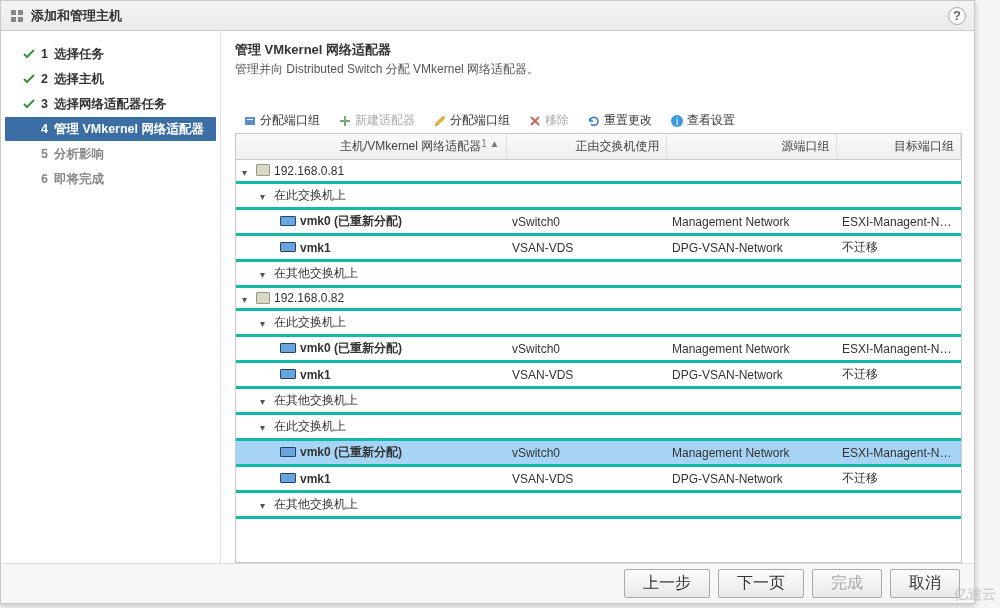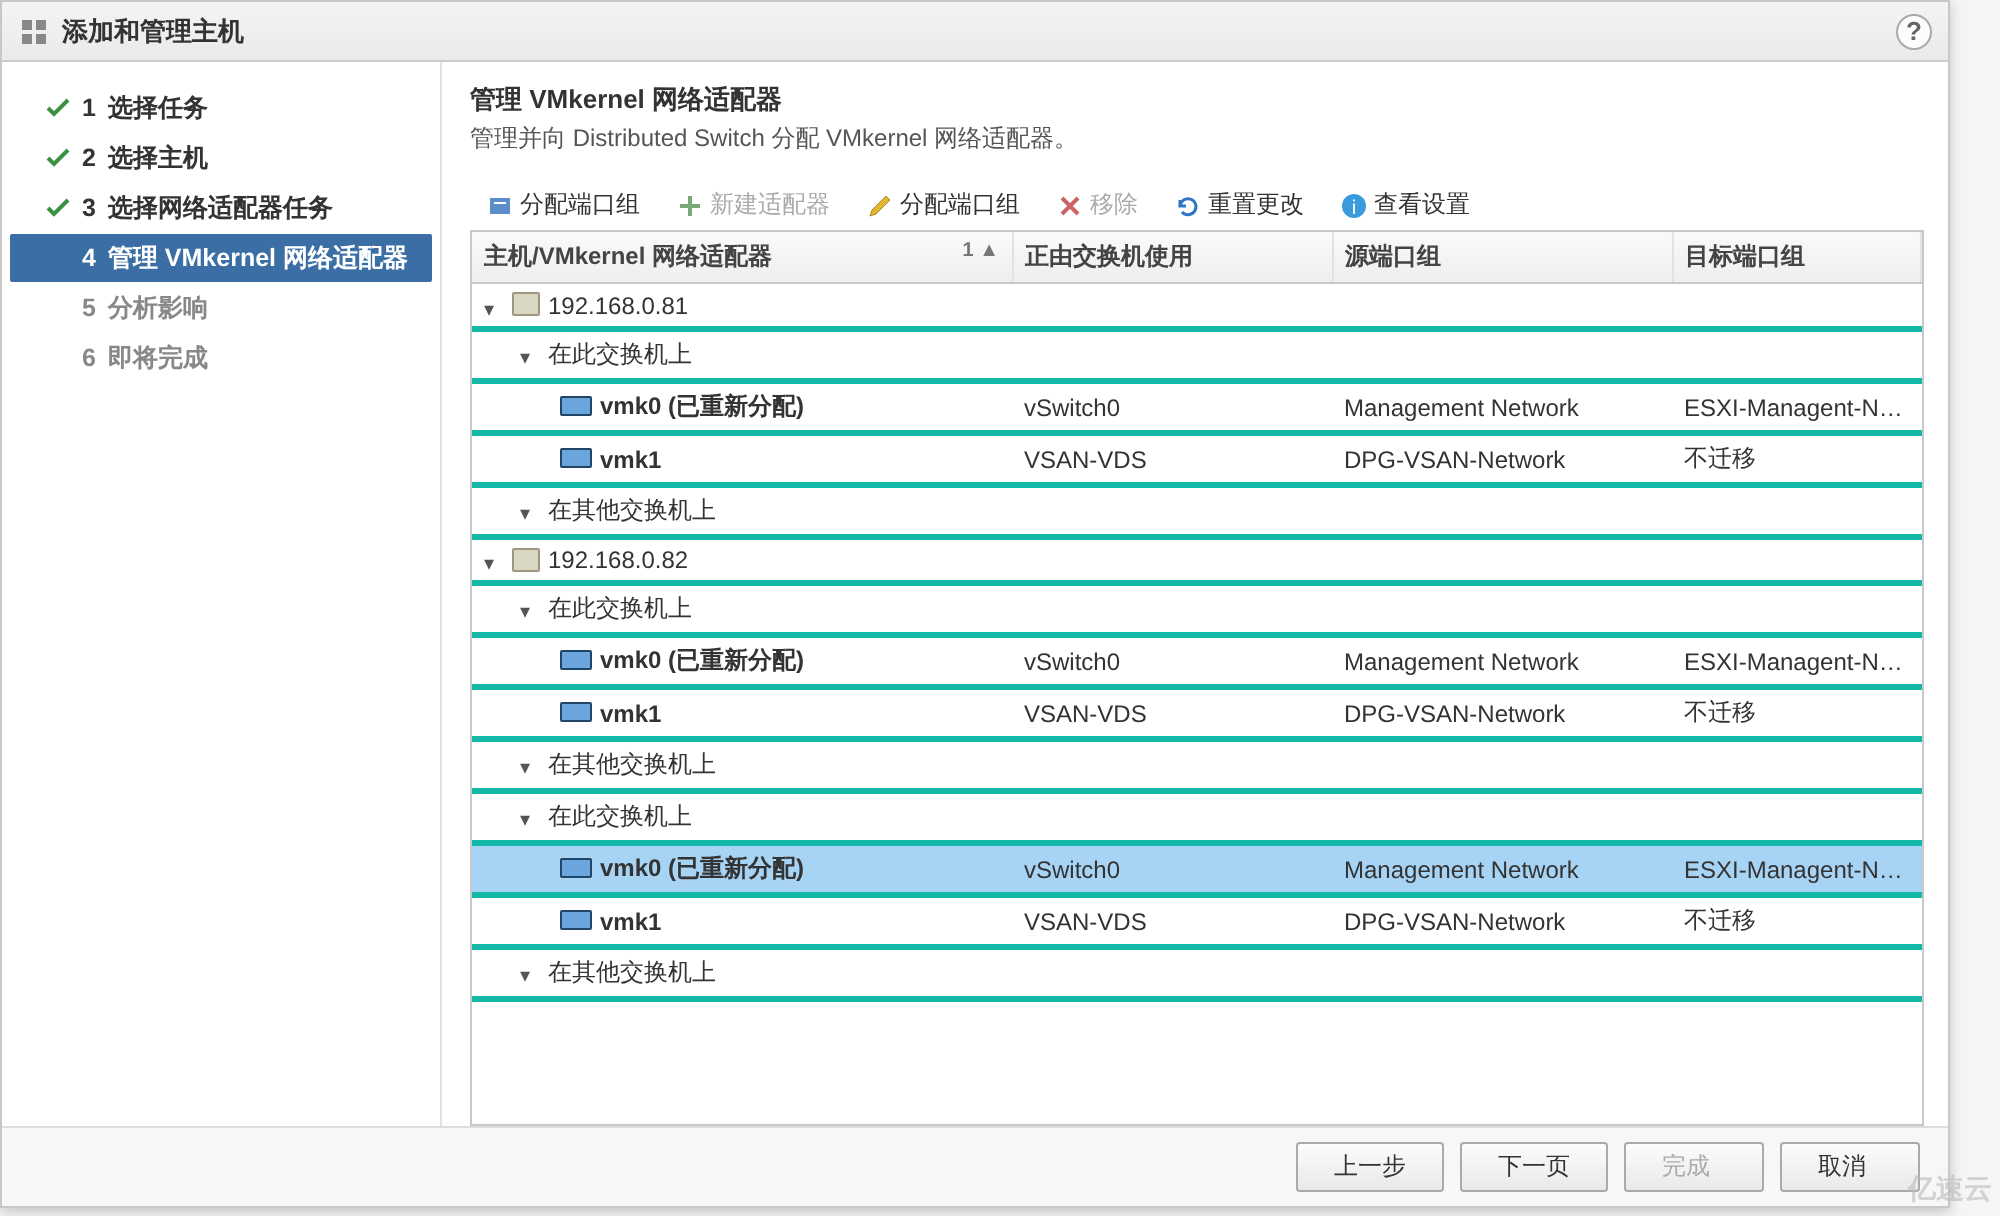--- a/index.html
+++ b/index.html
@@ -65,21 +65,21 @@
   .step.done { color: #333; font-weight: bold; }
   .step.done .chk path { stroke: #3a913f; }
   .step.current { background: #3a6ea5; color: #fff; font-weight: bold; border-radius: 1px; }
   .step.future { color: #888; font-weight: bold;}
   .step .num { margin-right: 6px; }
   .right {
     flex: 1; display: flex; flex-direction: column; min-width: 0;
     padding: 10px 12px 0 14px;
   }
   .section-title { font-size: 13px; font-weight: bold; margin-bottom: 2px; }
-  .section-sub { font-size: 12px; color: #555; }
+  .section-sub { font-size: 12px; color: #555; margin-bottom: 18px; }
   .toolbar {
     display: flex; align-items: center;
     height: 26px;
     padding: 0 4px;
     border-bottom: 1px solid #c8c8c8;
     gap: 10px;
     font-size: 12px;
     margin-top: 12px;
   }
   .tb-btn { display: inline-flex; align-items: center; gap: 3px; cursor: pointer; padding: 0 4px; }
@@ -90,22 +90,22 @@
     border-top: none;
     flex: 1; min-height: 0;
     overflow: auto;
   }
   table {
     width: 100%;
     border-collapse: collapse;
     table-layout: fixed;
   }
   th {
-    text-align: left;
-    font-weight: bold;
+    text-align: right;
+    font-weight: normal;
     background: linear-gradient(#fafafa,#eeeeee);
     border-bottom: 1px solid #c8c8c8;
     border-right: 1px solid #e2e2e2;
     padding: 4px 6px;
     font-size: 12px;
     color: #444;
   }
   th .sort { float: right; color:#777; font-size:10px; }
   td {
     padding: 3px 6px;
@@ -136,25 +136,26 @@
   .footer {
     height: 40px; flex: none;
     display: flex; align-items: center; justify-content: flex-end;
     gap: 8px; padding: 0 14px;
     border-top: 1px solid #ddd;
     background: #f7f7f7;
   }
   .btn {
     padding: 3px 18px;
     min-width: 70px;
+    text-align:center;
     border: 1px solid #aaa;
     border-radius: 2px;
     background: linear-gradient(#fcfcfc,#e9e9e9);
     cursor: pointer;
-    font-size: 12px;
+    font-size: 16px;
   }
   .btn.disabled { color: #aaa; cursor: default; }
   .watermark {
     position: absolute; right: 4px; bottom: 4px;
     color: #bbb; font-size: 14px; font-weight:bold;
     pointer-events: none;
     opacity: .6;
   }
 </style>
 </head>

